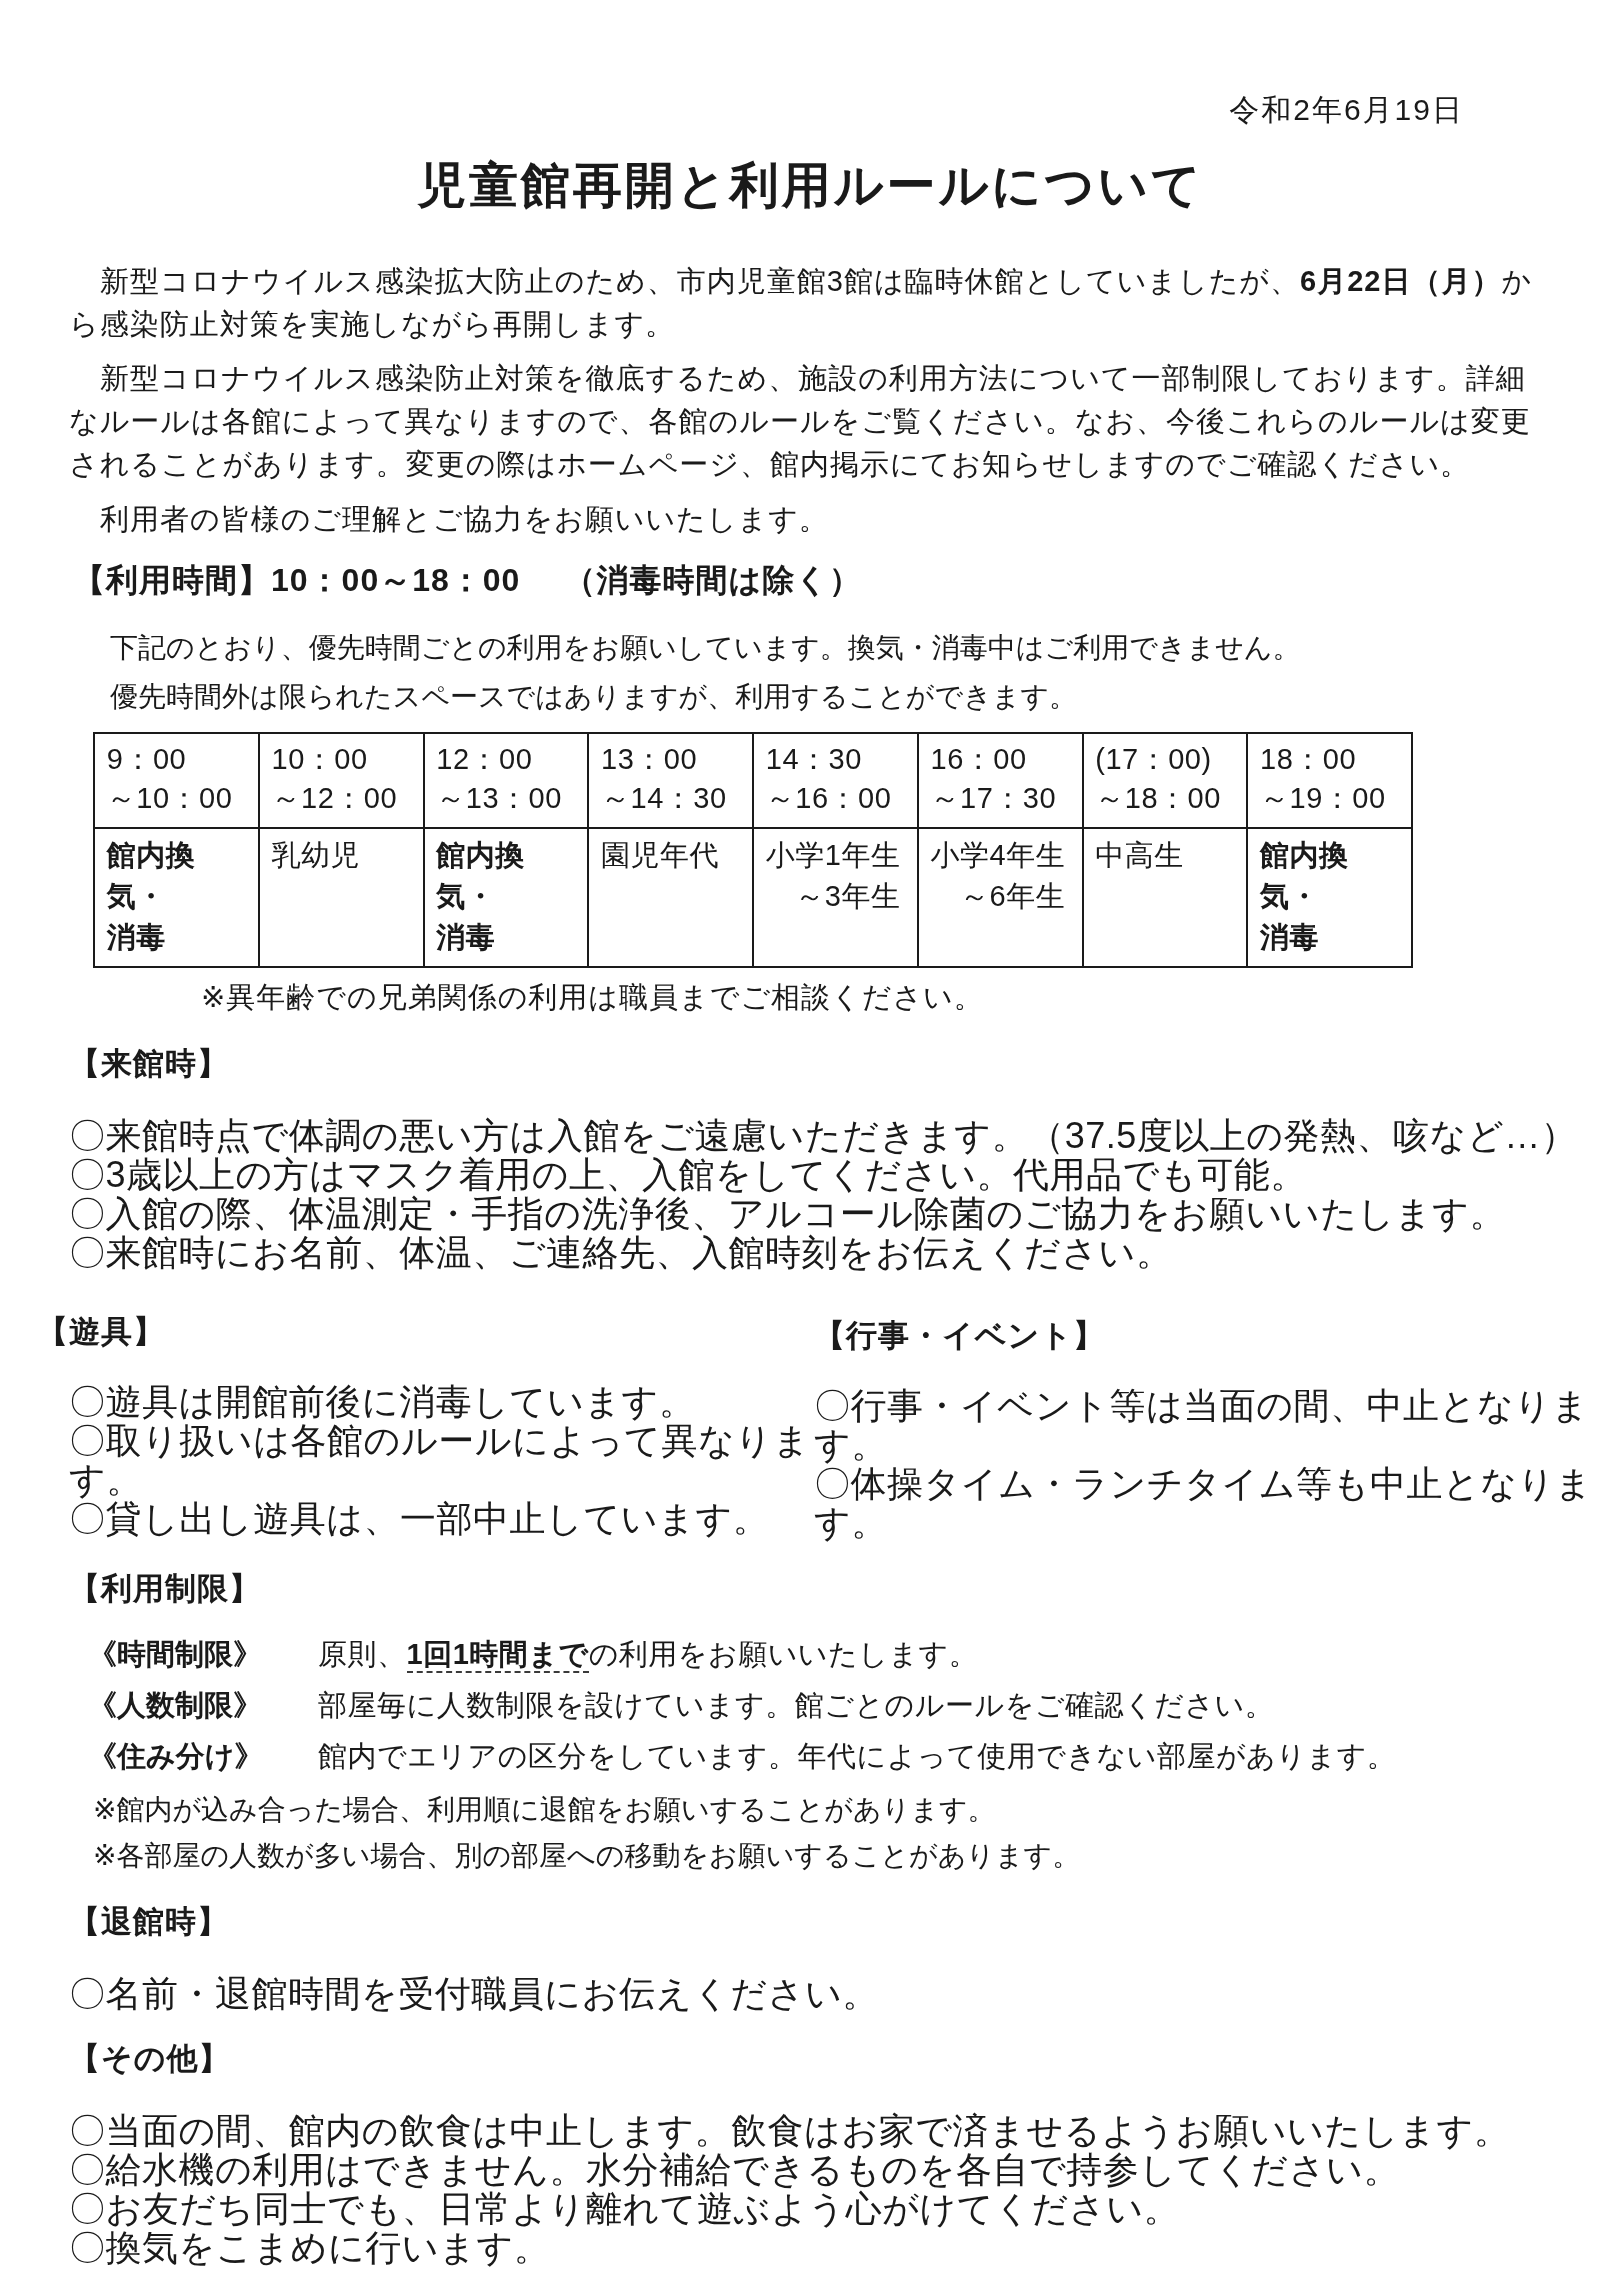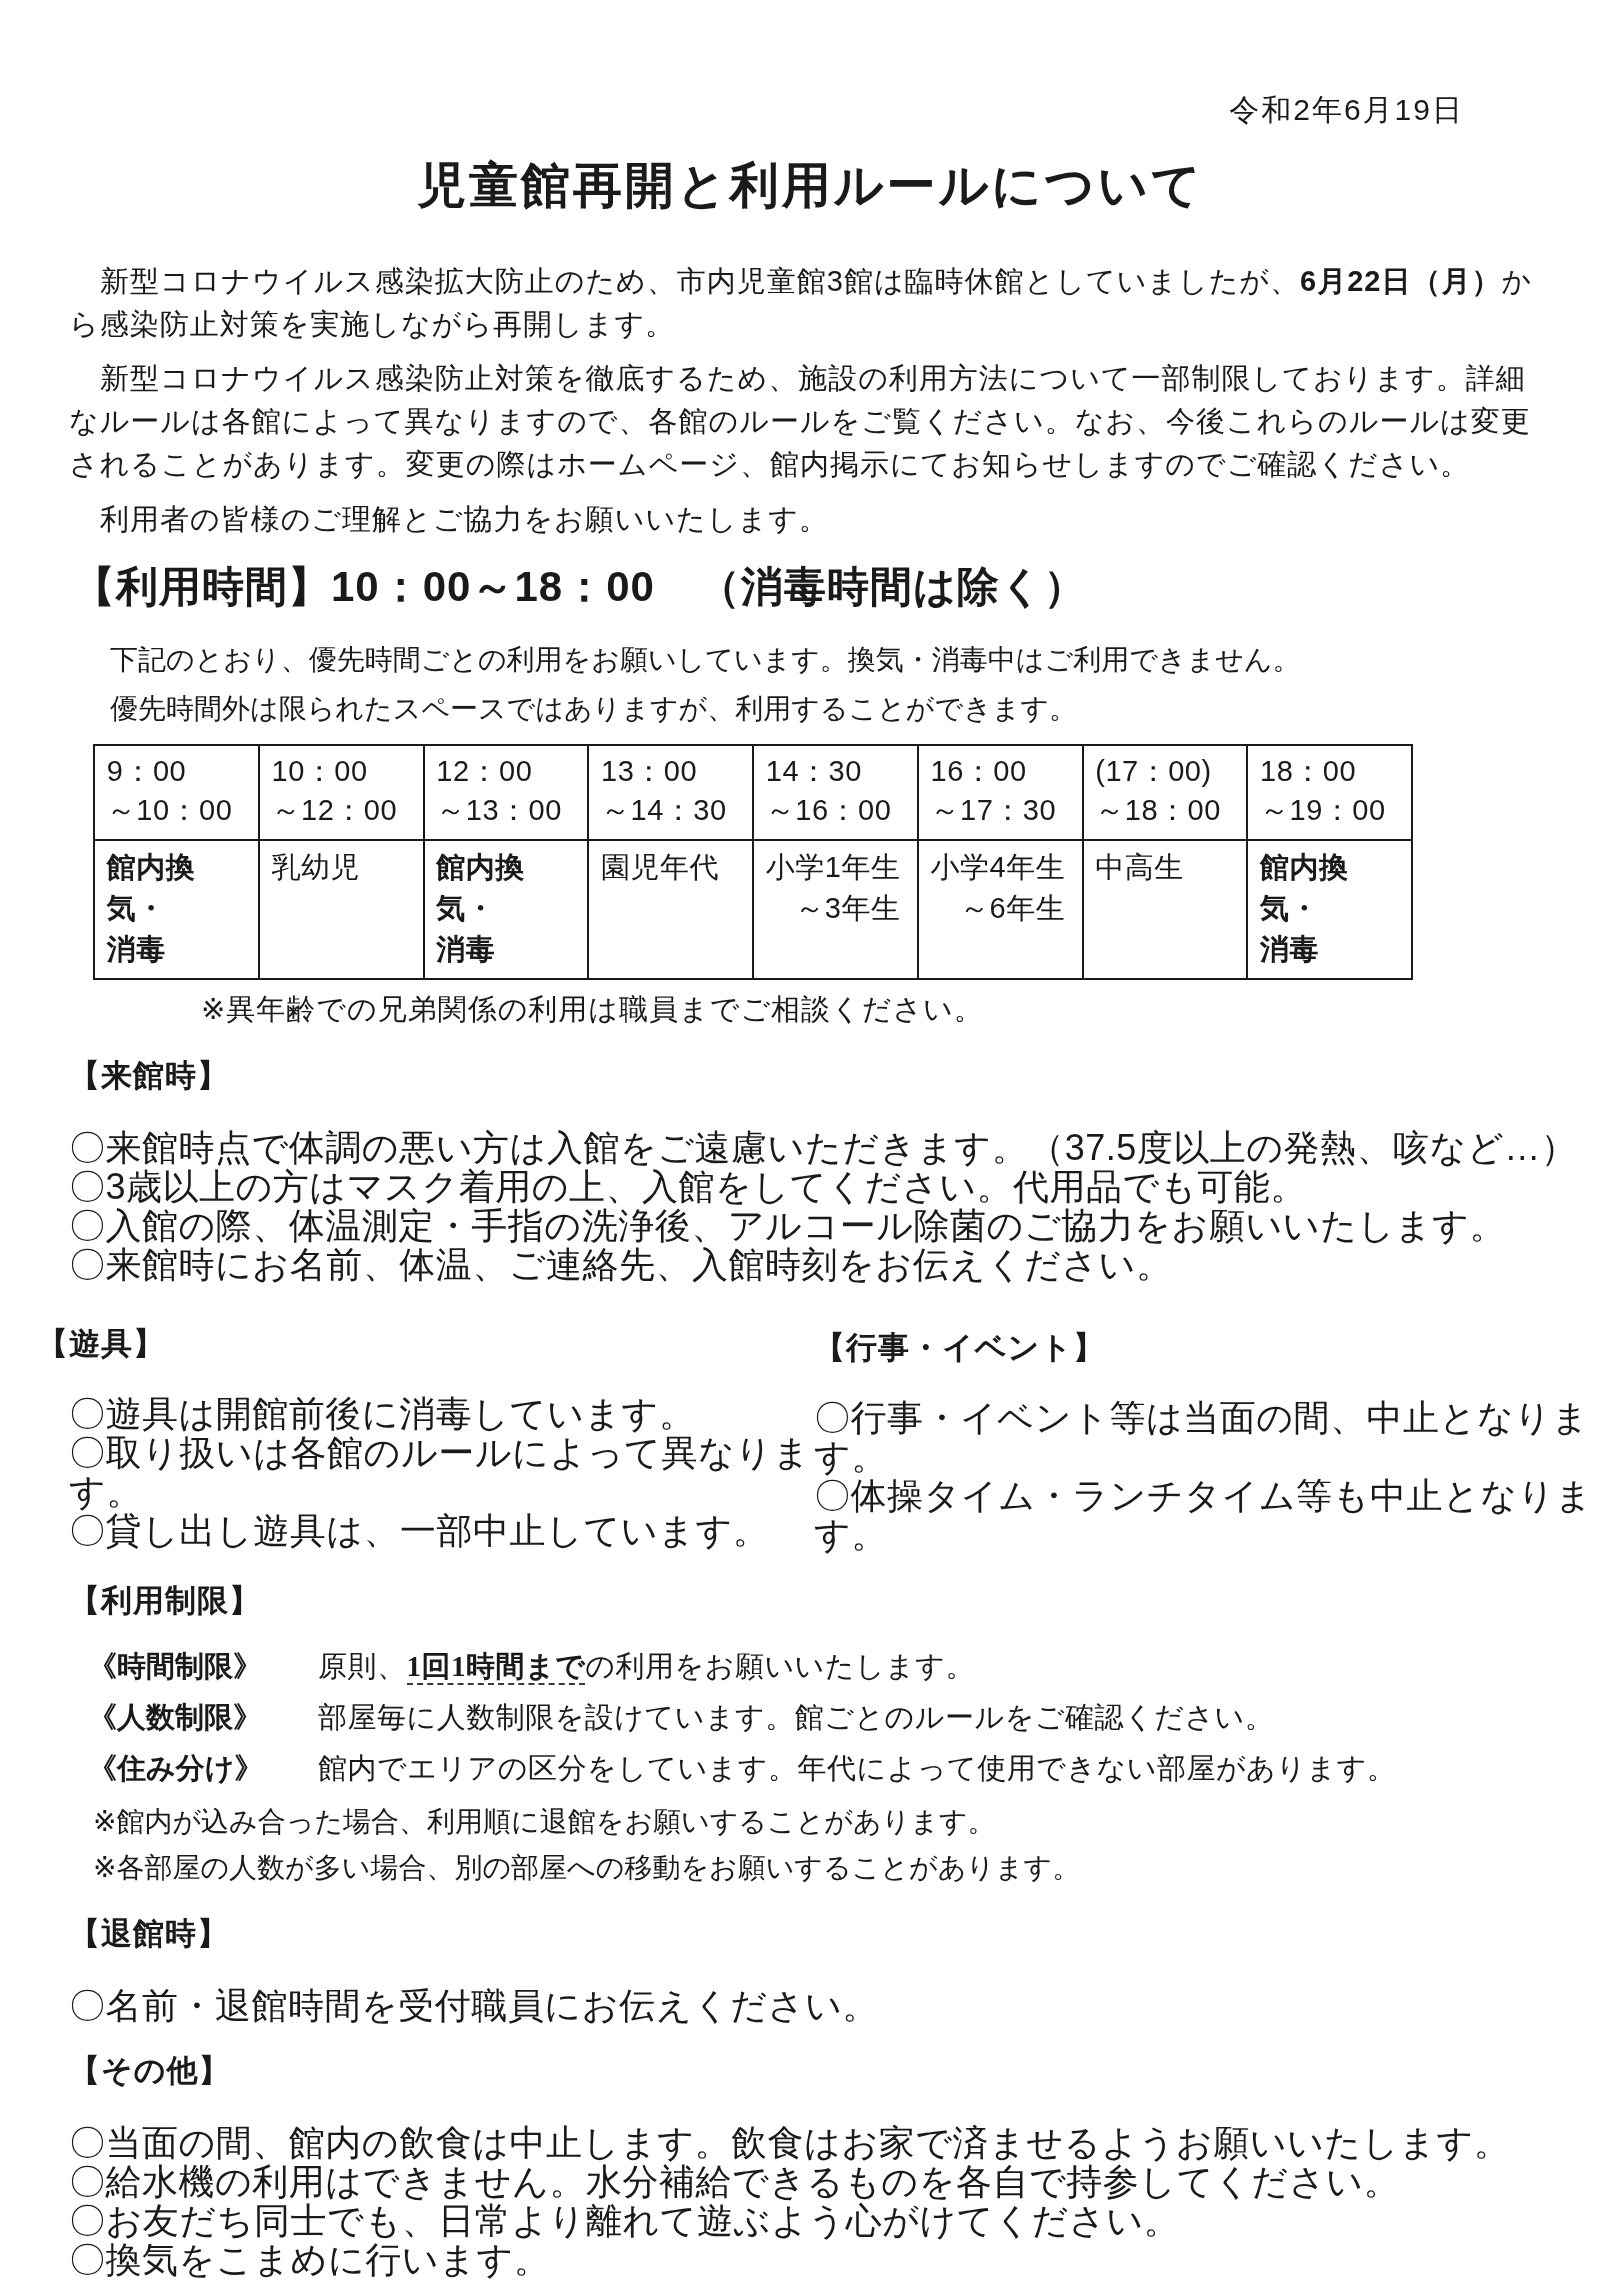--- a/index.html
+++ b/index.html
@@ -43,21 +43,21 @@
     margin:45px 0 0 69px;
     width:1063px;
     font-size:41px;
     font-weight:700;
     letter-spacing:3.9px;
     padding-bottom:13.7px;
     border-bottom:8.8px solid #141414;
   }
   .hours-line{
     margin:17.6px 0 0 73px;
-    font-size:42px;
+    font-size:32px;
     font-weight:700;
     letter-spacing:1px;
   }
   .hours-line .gap{display:inline-block;width:43px;}
   .usage-desc{
     margin:25.5px 0 0 110px;
     font-size:28px;
   }
   .usage-desc div{line-height:39px;}
   .usage-desc div + div{margin-top:9.8px;}
@@ -120,21 +120,20 @@
   .rule-label{
     width:191px;
     font-weight:700;
     flex:0 0 auto;
   }
   .rule-text{margin-left:39px;letter-spacing:0.5px;}
   .rule-em{
     font-weight:700;
     border-bottom:2.9px dashed #3a3a3a;
     padding-bottom:1px;
-    font-family:Liberation Serif, serif;
   }
   .restriction-notes{
     margin:13.7px 0 0 93px;
     font-size:28px;
   }
   .restriction-notes div{line-height:39px;margin-bottom:7.8px;}
 </style>
 </head>
 <body>
 

